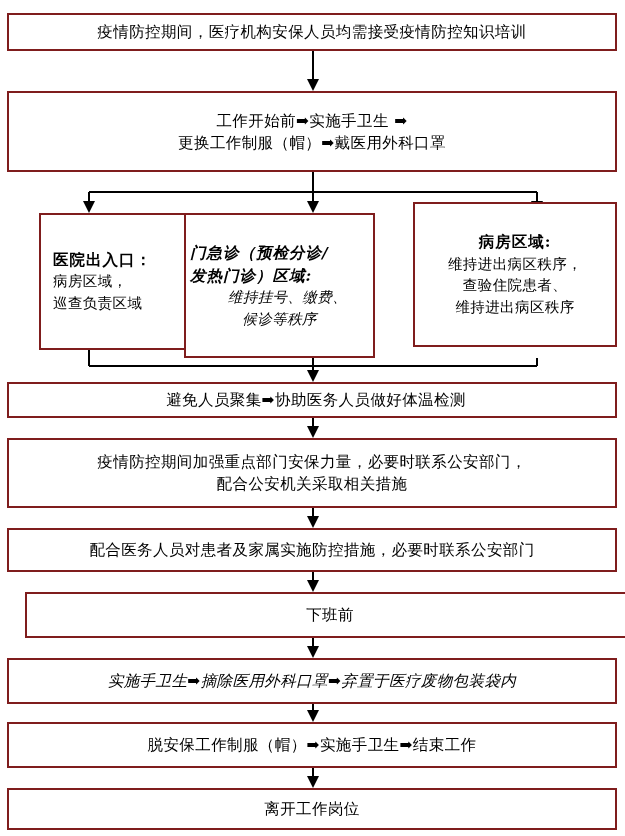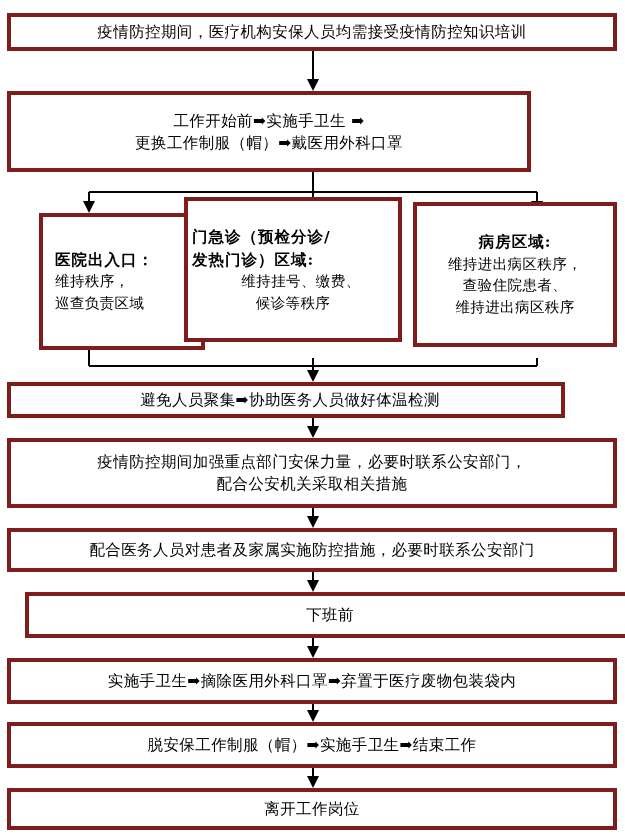--- a/index.html
+++ b/index.html
@@ -17,21 +17,21 @@
   }
   #canvas {
     position: absolute;
     left: 0; top: 0;
     width: 625px;
     height: 836px;
   }
   .box {
     position: absolute;
     box-sizing: border-box;
-    border: 4px solid #7f1d1d;
+    border: 2px solid #7f1d1d;
     background: #ffffff;
     display: flex;
     flex-direction: column;
     align-items: center;
     justify-content: center;
     text-align: center;
     line-height: 1.42;
     font-size: 15.5px;
     letter-spacing: 0.4px;
     white-space: pre-line;
@@ -118,63 +118,63 @@
     <polygon class="arrowfill" points="313,722 307,710 319,710"></polygon>
 
     <line x1="313" y1="768" x2="313" y2="781"></line>
     <polygon class="arrowfill" points="313,788 307,776 319,776"></polygon>
   </svg>
 
   <div class="box" style="left:7px; top:13px; width:610px; height:38px;">
     <span class="line">疫情防控期间，医疗机构安保人员均需接受疫情防控知识培训</span>
   </div>
 
-  <div class="box" style="left:7px; top:91px; width:524px; height:81px;">
+  <div class="box" style="left:7px; top:91px; width:610px; height:81px;">
     <span class="line">工作开始前➡实施手卫生 ➡</span>
     <span class="line">更换工作制服（帽）➡戴医用外科口罩</span>
   </div>
 
   <div class="box col-box left-al" style="left:7px; top:213px; width:166px; height:137px;">
     <span class="line bold-head">医院出入口：</span>
-    <span class="line">维持秩序，</span>
+    <span class="line">病房区域，</span>
     <span class="line">巡查负责区域</span>
   </div>
 
-  <div class="box col-box" style="left:184px; top:197px; width:218px; height:145px;">
+  <div class="box col-box" style="left:184px; top:213px; width:191px; height:145px;font-style:italic;">
     <span class="line bold-head" style="text-align:left; padding-left:8px;">门急诊（预检分诊/</span>
     <span class="line bold-head" style="text-align:left; padding-left:8px;">发热门诊）区域:</span>
     <span class="line indent-line">维持挂号、缴费、</span>
     <span class="line">候诊等秩序</span>
   </div>
 
   <div class="box col-box" style="left:413px; top:202px; width:204px; height:145px;">
     <span class="line bold-head">病房区域:</span>
     <span class="line">维持进出病区秩序，</span>
     <span class="line">查验住院患者、</span>
     <span class="line">维持进出病区秩序</span>
   </div>
 
-  <div class="box" style="left:7px; top:382px; width:558px; height:36px;padding-left:8px;">
+  <div class="box" style="left:7px; top:382px; width:610px; height:36px;padding-left:8px;">
     <span class="line">避免人员聚集➡协助医务人员做好体温检测</span>
   </div>
 
   <div class="box" style="left:7px; top:438px; width:610px; height:70px;">
     <span class="line">疫情防控期间加强重点部门安保力量，必要时联系公安部门，</span>
     <span class="line">配合公安机关采取相关措施</span>
   </div>
 
   <div class="box" style="left:7px; top:528px; width:610px; height:44px;justify-content:center;">
     <span class="line">配合医务人员对患者及家属实施防控措施，必要时联系公安部门</span>
   </div>
 
   <div class="box" style="left:7px; top:592px; width:610px; height:46px;margin-left:18px;">
     <span class="line">下班前</span>
   </div>
 
-  <div class="box" style="left:7px; top:658px; width:610px; height:46px;">
+  <div class="box" style="left:7px; top:658px; width:610px; height:46px;font-style:italic;">
     <span class="line">实施手卫生➡摘除医用外科口罩➡弃置于医疗废物包装袋内</span>
   </div>
 
   <div class="box" style="left:7px; top:722px; width:610px; height:46px;">
     <span class="line">脱安保工作制服（帽）➡实施手卫生➡结束工作</span>
   </div>
 
   <div class="box" style="left:7px; top:788px; width:610px; height:42px;">
     <span class="line">离开工作岗位</span>
   </div>

